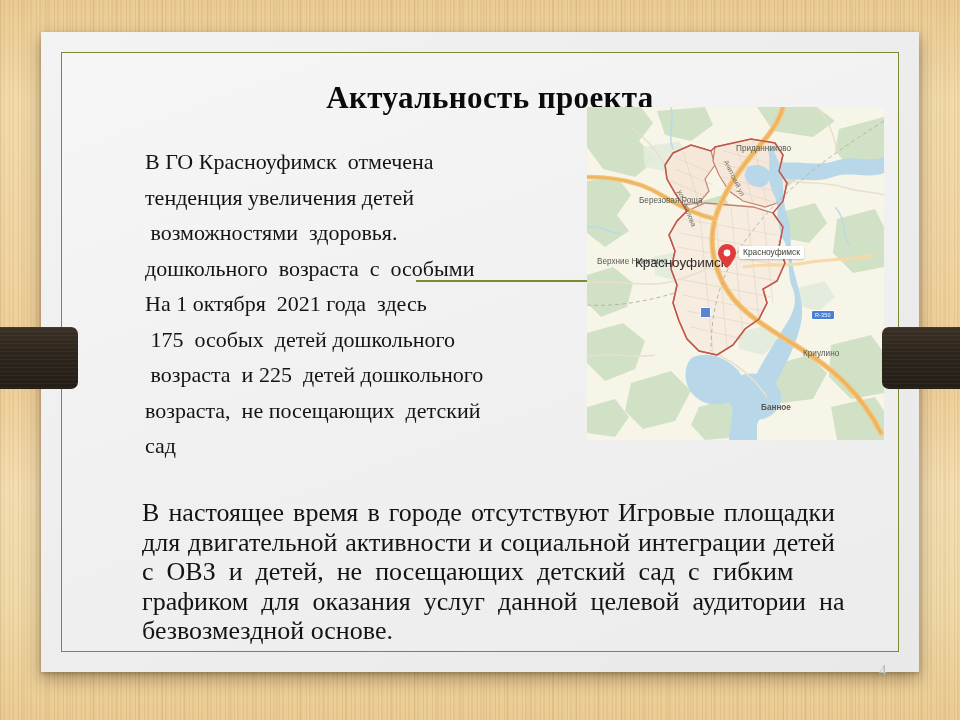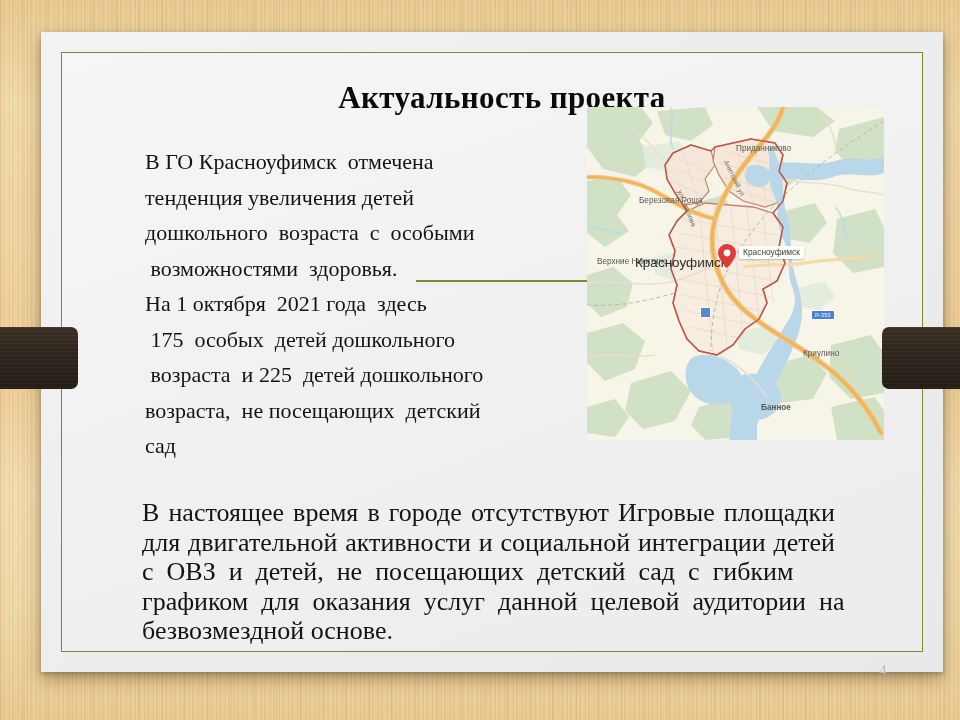--- a/index.html
+++ b/index.html
@@ -32,21 +32,20 @@
        rgba(160,110,50,.10) 0px, rgba(160,110,50,.10) 2px,
        rgba(0,0,0,0) 2px, rgba(0,0,0,0) 23px);
     opacity:.7;
   }
 
   
   #slide-card{
     position:absolute;left:41px;top:32px;width:878px;height:640px;
     background:linear-gradient(135deg,#f3f3f3 0%,#eeeeee 40%,#e9e9ea 100%);
     box-shadow:0 7px 16px rgba(60,40,15,.38), 0 2px 4px rgba(60,40,15,.25);
-    padding-left:24px;
   }
   #slide-inner-border{
     position:absolute;left:20px;top:20px;right:20px;bottom:20px;
     border:1.6px solid #7b8b33;
     background:linear-gradient(160deg,#f6f6f6 0%,#f1f1f1 45%,#ececed 100%);
   }
 
   
   .ribbon{
     position:absolute;top:327px;height:62px;
@@ -138,22 +137,22 @@
 </div>
 
 <div id="slide-card">
   <div id="slide-inner-border"></div>
 
   <div id="slide-title">Актуальность проекта</div>
 
   <div id="text-block-top">
     <div class="ln">В ГО Красноуфимск  отмечена</div>
     <div class="ln">тенденция увеличения детей</div>
+    <div class="ln"> возможностями  здоровья.</div>
     <div class="ln">дошкольного  возраста  с  особыми</div>
-    <div class="ln"> возможностями  здоровья.</div>
     <div class="ln">На 1 октября  2021 года  здесь</div>
     <div class="ln"> 175  особых  детей дошкольного</div>
     <div class="ln"> возраста  и 225  детей дошкольного</div>
     <div class="ln">возраста,  не посещающих  детский</div>
     <div class="ln">сад</div>
   </div>
 
   <div id="green-rule"></div>
 
   <div id="text-block-bottom">

